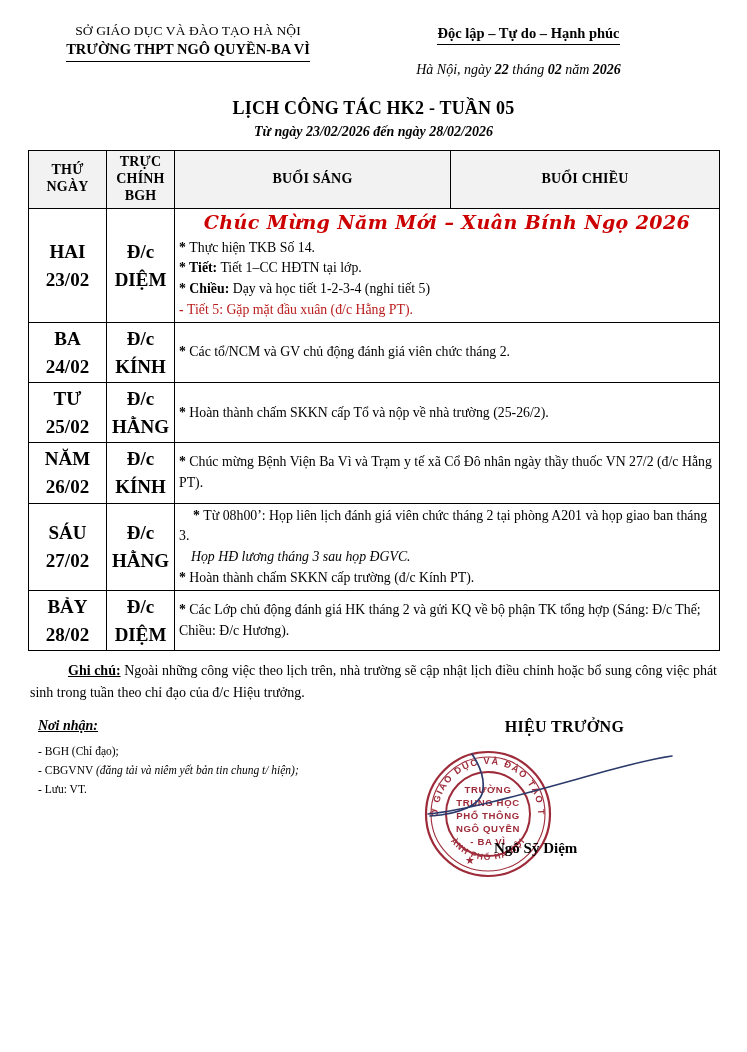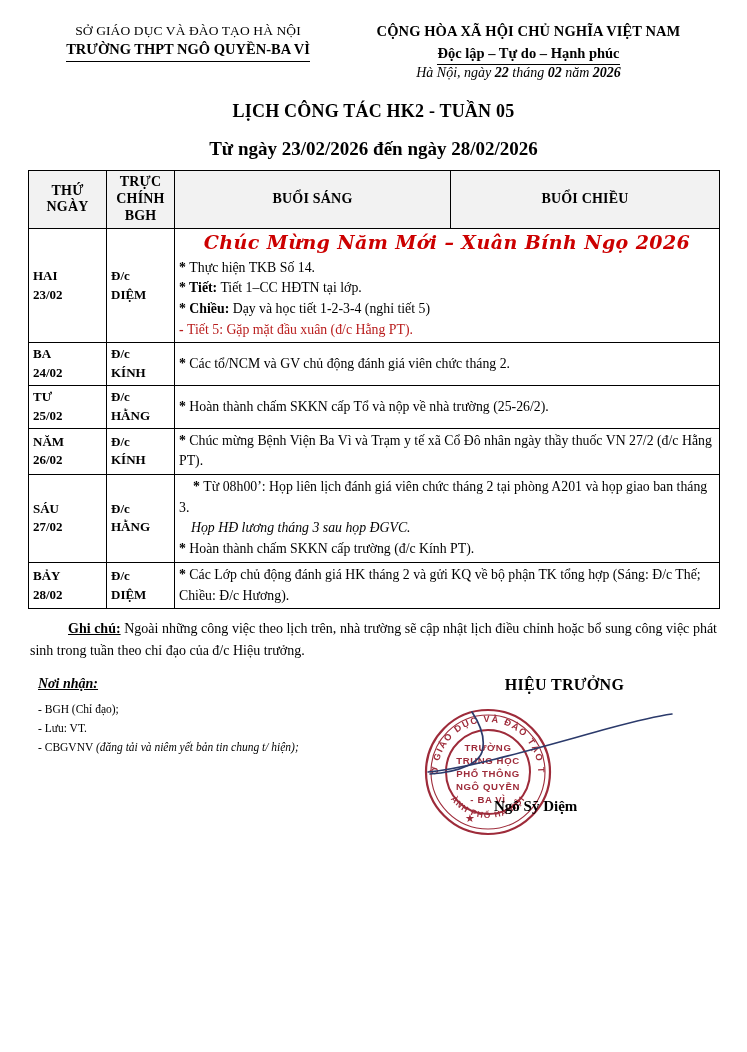--- a/index.html
+++ b/index.html
@@ -81,23 +81,24 @@
   .title-block {
     text-align: center;
     margin-top: 20px;
   }
   .title-main {
     font-size: 18px;
     font-weight: bold;
     letter-spacing: 0.2px;
   }
   .title-sub {
-    font-size: 19px;
-    font-weight: bold;
-    margin-top: 16px;
+    font-size: 14px;
+    font-weight: bold;
+    font-style: italic;
+    margin-top: 5px;
   }
 
   
   .sched-wrap {
     padding: 0 28px;
     margin-top: 10px;
     box-sizing: border-box;
   }
   table.sched {
     width: 100%;
@@ -119,22 +120,23 @@
     line-height: 1.2;
     height: 58px;
     letter-spacing: 0.2px;
   }
   col.c-day    { width: 78px; }
   col.c-duty   { width: 68px; }
   col.c-morn   { width: 276px; }
   col.c-aft    { width: 269px; }
 
   td.day-cell, td.duty-cell {
-    font-weight: bold;
-    font-size: 13px;
+    text-align: center;
+    font-weight: bold;
+    font-size: 19px;
     line-height: 1.45;
   }
   td.content-cell {
     text-align: left;
     font-size: 13.8px;
     line-height: 1.5;
     padding: 3px 7px 4px 8px;
     vertical-align: top;
   }
   .row-mon td.content-cell { padding-top: 1px; }
@@ -240,21 +242,20 @@
 <body>
 
 <div class="page">
 
   <div class="doc-header">
     <div class="header-left">
       <div class="org-line1">SỞ GIÁO DỤC VÀ ĐÀO TẠO HÀ NỘI</div>
       <div class="org-line2">TRƯỜNG THPT NGÔ QUYỀN-BA VÌ</div>
     </div>
     <div class="header-right">
-      <div class="nation-line1">CỘNG HÒA XÃ HỘI CHỦ NGHĨA VIỆT NAM</div>
       <div class="nation-line2">Độc lập – Tự do – Hạnh phúc</div>
     </div>
   </div>
 
   <div class="date-line">
     <span>Hà Nội, ngày </span><b>22</b><span> tháng </span><b>02</b><span> năm </span><b>2026</b>
   </div>
 
   <div class="title-block">
     <div class="title-main">LỊCH CÔNG TÁC HK2 - TUẦN 05</div>
@@ -376,22 +377,22 @@
   <div class="note">
     <span class="indent"></span><span class="note-label">Ghi chú:</span><span> Ngoài những công việc theo lịch trên, nhà trường sẽ cập nhật lịch điều chỉnh hoặc bổ sung công việc phát sinh trong tuần theo chỉ đạo của đ/c Hiệu trưởng.</span>
   </div>
 
   <div class="footer">
 
     <div class="recipients">
       <div class="recipients-title">Nơi nhận:</div>
       <ul id="recipient-list">
           <li><span>- BGH (Chỉ đạo);</span></li>
+          <li><span>- CBGVNV </span><i>(đăng tải và niêm yết bản tin chung t/ hiện);</i></li>
           <li><span>- Lưu: VT.</span></li>
-          <li><span>- CBGVNV </span><i>(đăng tải và niêm yết bản tin chung t/ hiện);</i></li>
         </ul>
     </div>
 
     <div class="signature">
       <div class="sig-title">HIỆU TRƯỞNG</div>
 
       <div class="sig-area">
 
         <div class="seal">
           <svg viewBox="0 0 132 132" width="132" height="132" aria-hidden="true">

